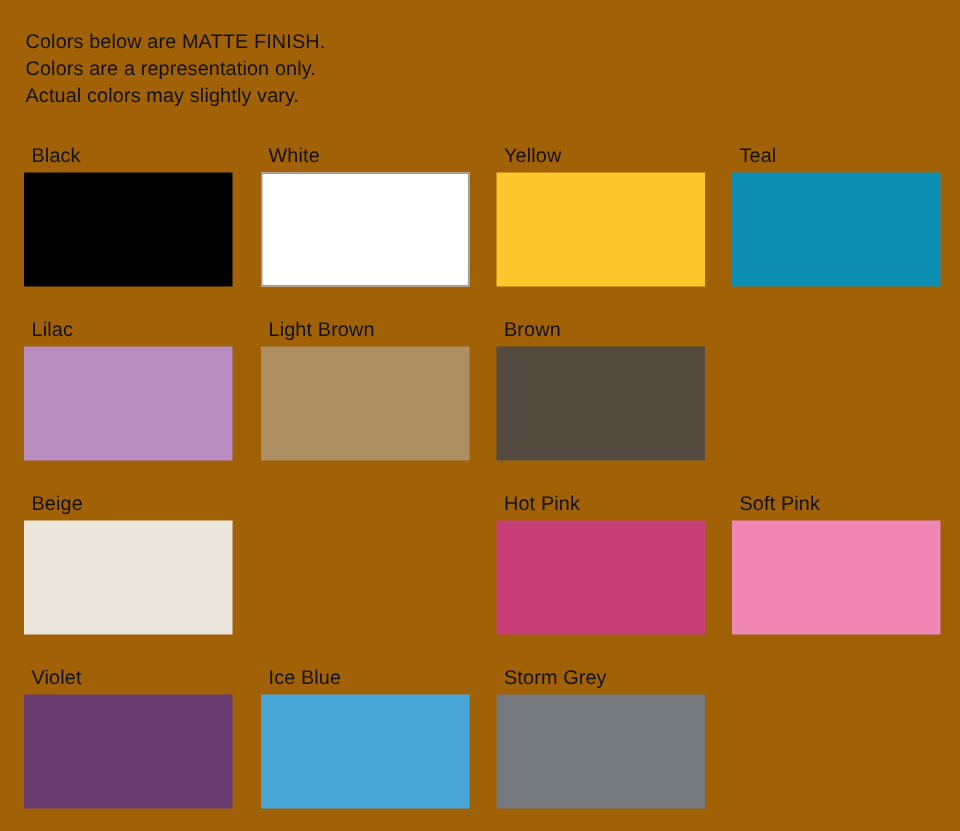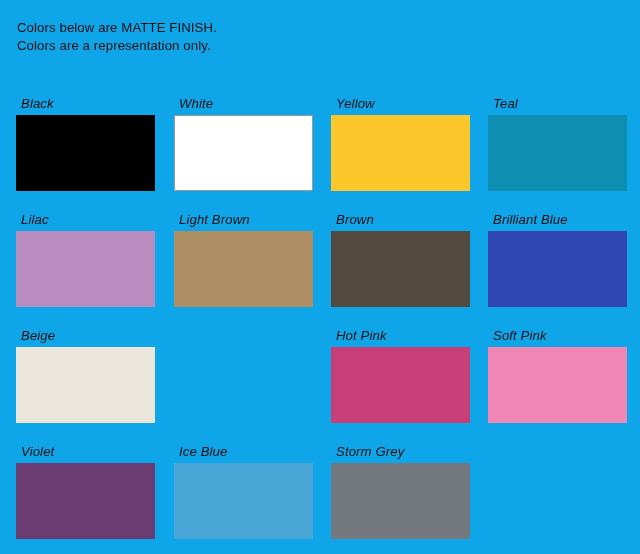--- a/index.html
+++ b/index.html
@@ -13,21 +13,21 @@
     overflow: hidden;
     font-family: "Liberation Sans", sans-serif;
     color: #000000;
     position: relative;
   }
 
   #page {
     width: 640px;
     height: 554px;
     position: relative;
-    background: #0ea5e9;
+    background: #a16207;
   }
 
   
   .disclaimer {
     position: absolute;
     left: 17px;
     top: 19px;
     width: 500px;
   }
   .disclaimer-line {
@@ -42,21 +42,20 @@
   .grid {
     position: absolute;
     left: 0;
     top: 96px;
     width: 640px;
   }
   .row {
     position: relative;
     height: 116px;
     width: 640px;
-    font-style: italic;
   }
   .cell {
     position: absolute;
     top: 0;
     width: 139px;
     height: 116px;
   }
   .cell.c0 { left: 16px; }
   .cell.c1 { left: 174px; padding-left: 10px; }
   .cell.c2 { left: 331px; }
@@ -85,20 +84,21 @@
   }
 </style>
 </head>
 <body>
 
 <div id="page">
 
   <div class="disclaimer">
     <div class="disclaimer-line">Colors below are MATTE FINISH.</div>
     <div class="disclaimer-line">Colors are a representation only.</div>
+    <div class="disclaimer-line">Actual colors may slightly vary.</div>
   </div>
 
   <div class="grid">
 
     <div class="row">
       <div class="cell c0">
         <div class="swatch-label">Black</div>
         <div class="swatch" style="background-color: rgb(0, 0, 0);"></div>
       </div>
       <div class="cell c1">
@@ -120,24 +120,20 @@
         <div class="swatch-label">Lilac</div>
         <div class="swatch" style="background-color: rgb(184, 140, 190);"></div>
       </div>
       <div class="cell c2">
         <div class="swatch-label">Brown</div>
         <div class="swatch" style="background-color: rgb(85, 74, 64);"></div>
       </div>
       <div class="cell c1">
         <div class="swatch-label">Light Brown</div>
         <div class="swatch" style="background-color: rgb(174, 143, 99);"></div>
-      </div>
-      <div class="cell c3">
-        <div class="swatch-label">Brilliant Blue</div>
-        <div class="swatch" style="background-color: rgb(48, 70, 180);"></div>
       </div>
     </div>
 
     <div class="row">
       <div class="cell c0">
         <div class="swatch-label">Beige</div>
         <div class="swatch" style="background-color: rgb(235, 231, 220);"></div>
       </div>
       <div class="cell c2">
         <div class="swatch-label">Hot Pink</div>

